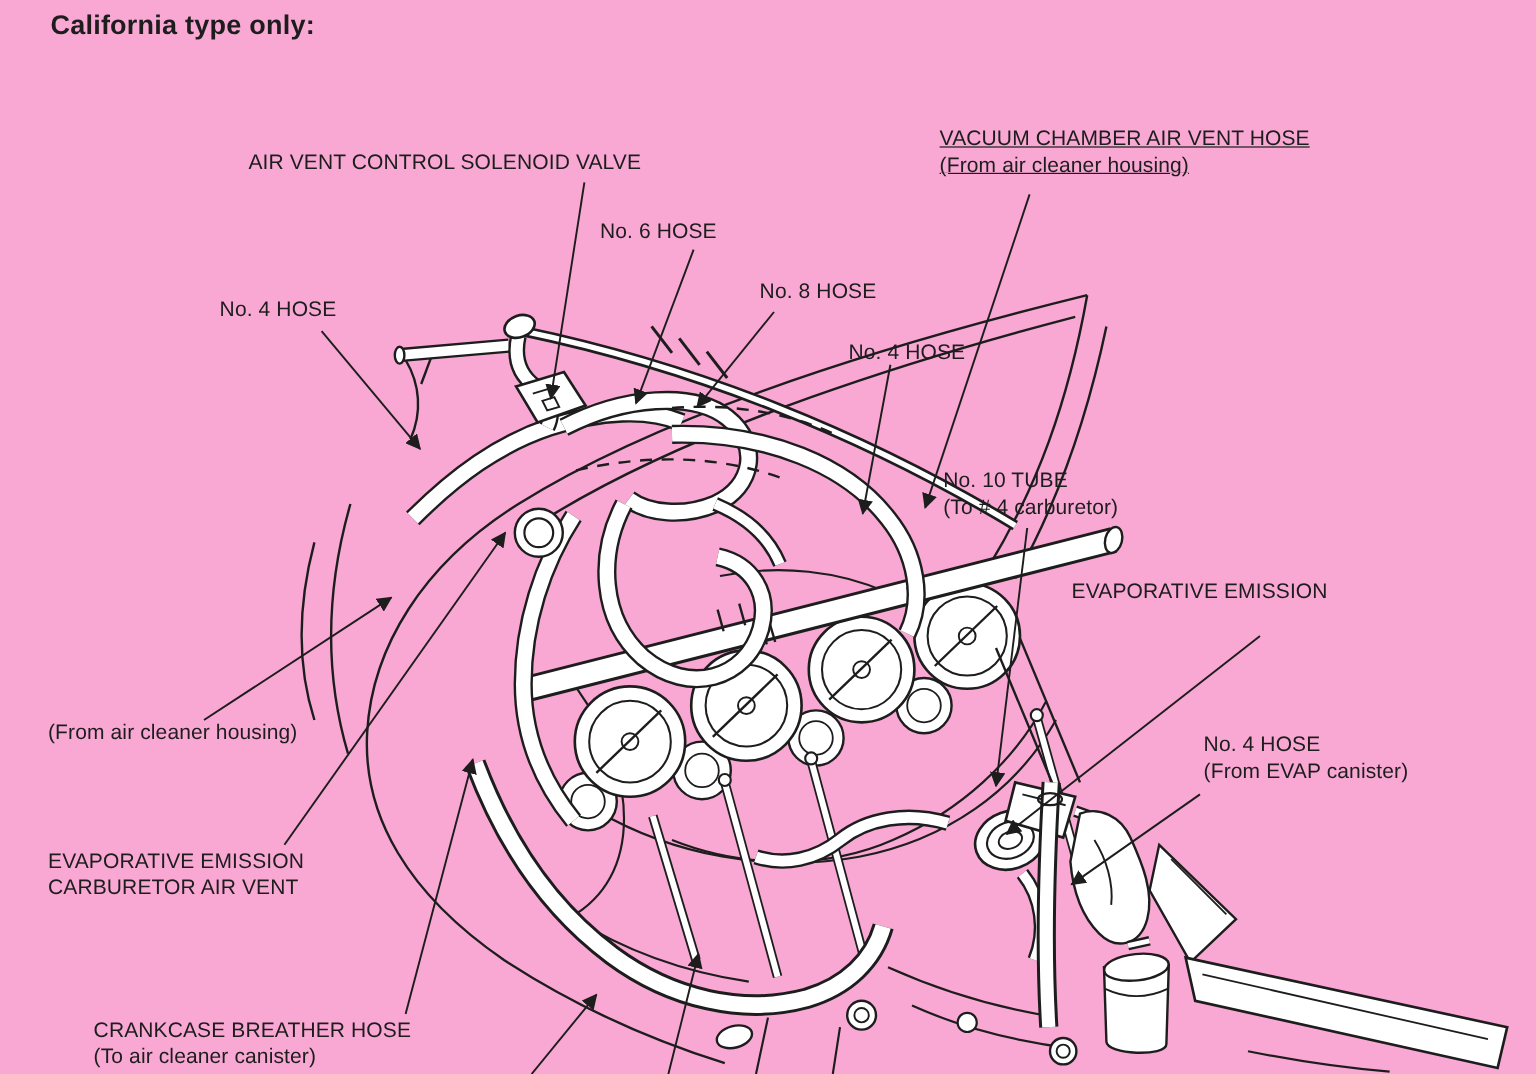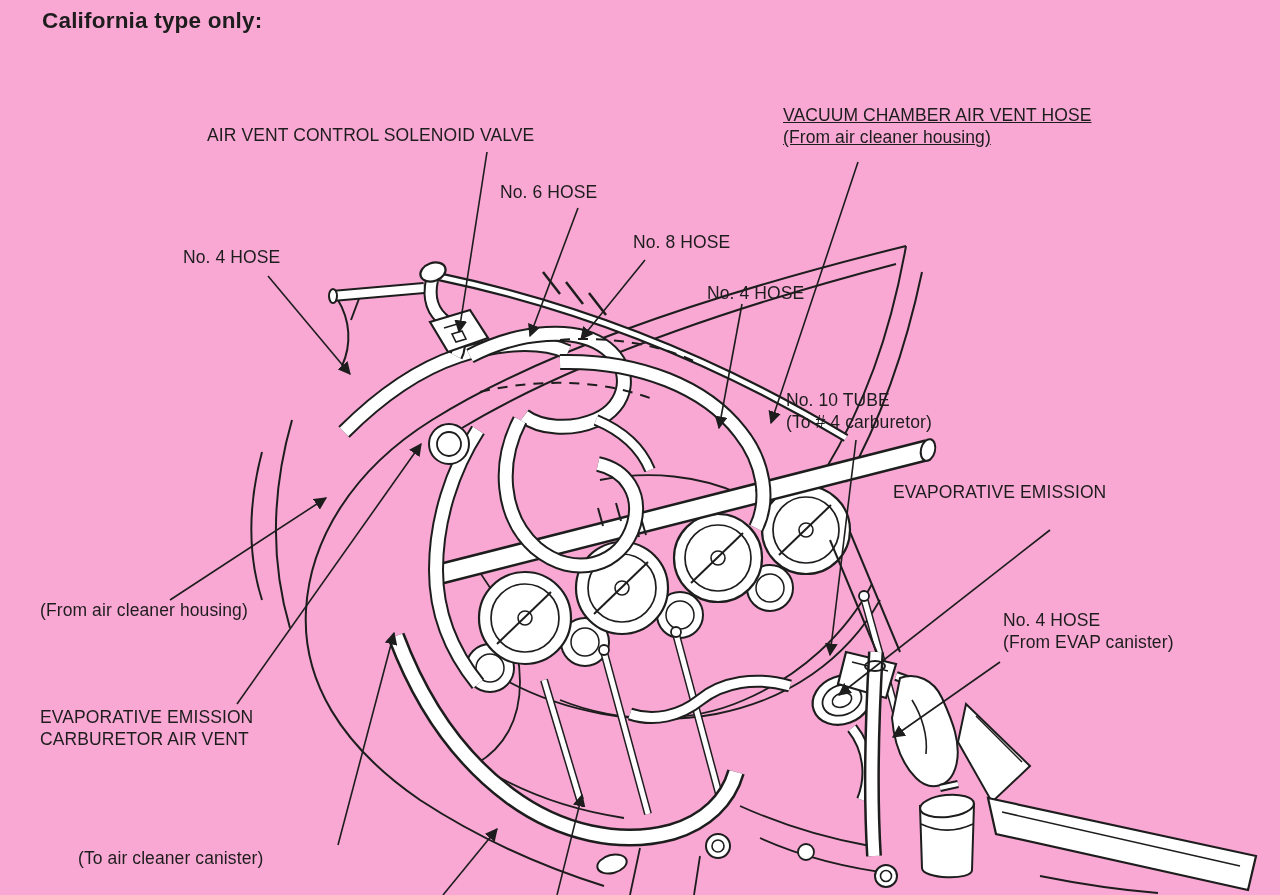--- a/index.html
+++ b/index.html
@@ -246,20 +246,21 @@
   <div class="label" style="left:40px;top:599px;">
     <div>(From air cleaner housing)</div>
   </div>
 
   <div class="label" style="left:40px;top:706px;">
     <div>EVAPORATIVE EMISSION</div>
     <div>CARBURETOR AIR VENT</div>
   </div>
 
   <div class="label" style="left:78px;top:847px;">
+    <div>CRANKCASE BREATHER HOSE</div>
     <div>(To air cleaner canister)</div>
   </div>
 
   <div class="label" style="left:1003px;top:609px;">
     <div>No. 4 HOSE</div>
     <div>(From EVAP canister)</div>
   </div>
 
 </div>
 

